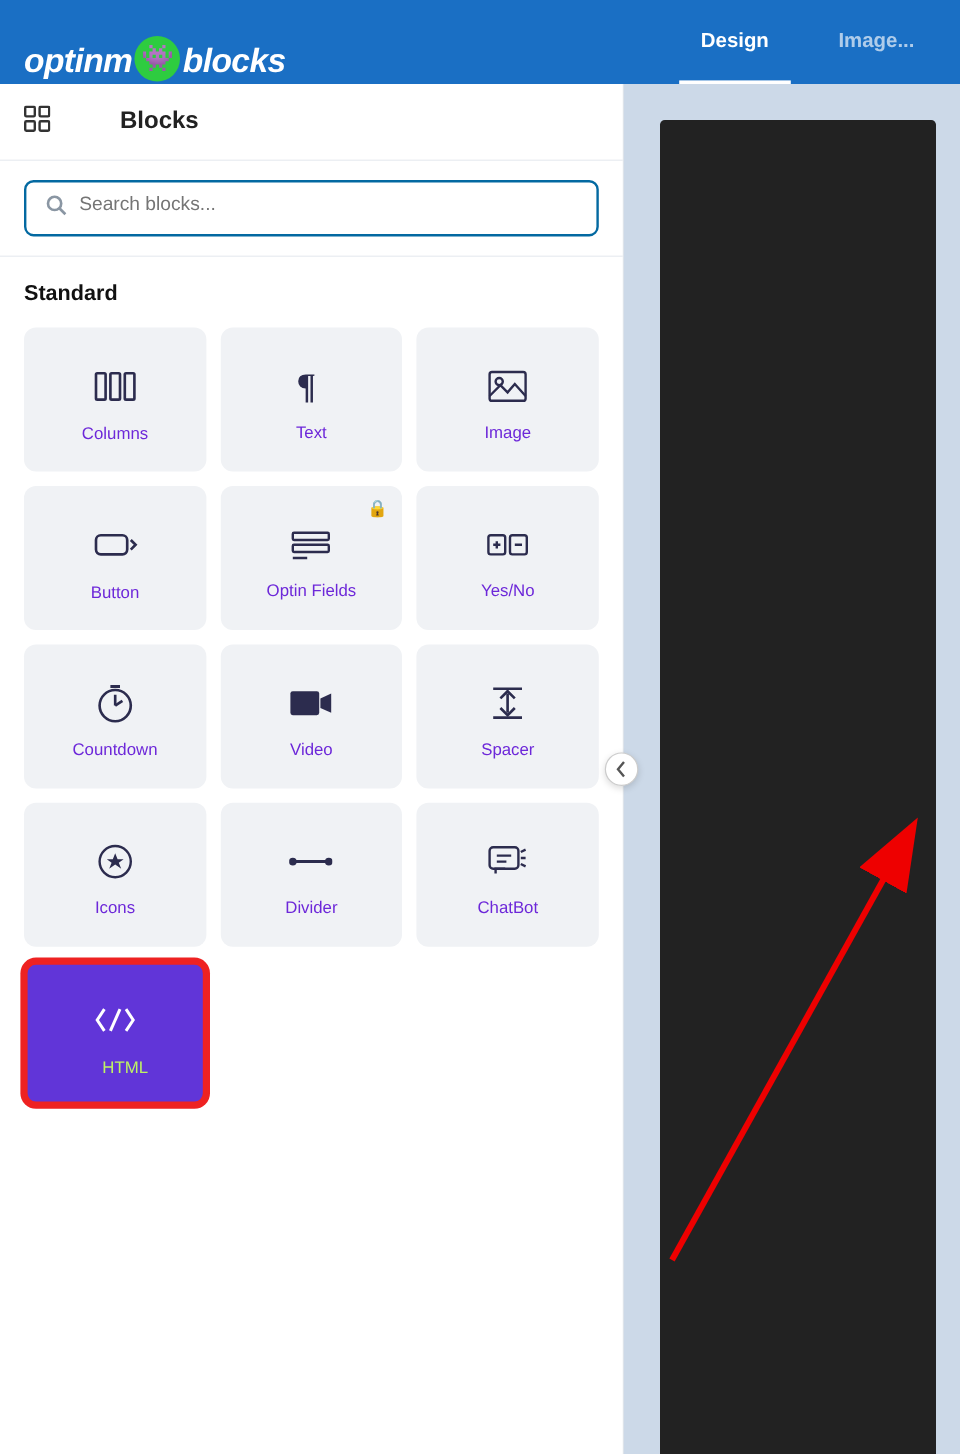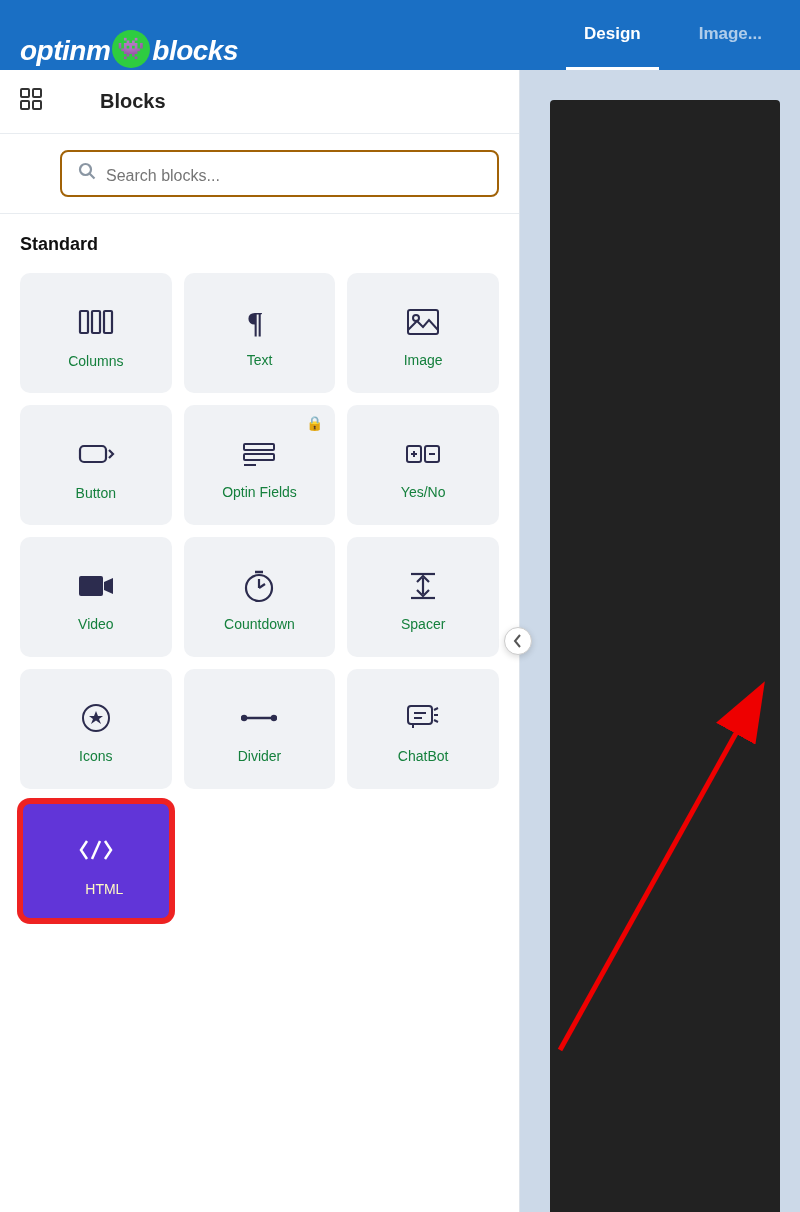--- a/index.html
+++ b/index.html
@@ -106,27 +106,26 @@
       margin-left: 48px;
     }
 
     
     .search-container {
       padding: 16px 20px;
       border-bottom: 1px solid #e8ecf0;
     }
     .search-box {
       display: flex;
-      align-items: flex-end;
-      border: 2px solid #a16207;
+      align-items: flex-start;
+      border: 2px solid #0369a1;
       border-radius: 8px;
       padding: 10px 16px;
       gap: 10px;
       background: white;
-      margin-left: 40px;
     }
     .search-icon-wrap {
       color: #8a96a3;
       font-size: 18px;
     }
     .search-input {
       border: none;
       outline: none;
       font-size: 16px;
       color: #8a96a3;
@@ -167,42 +166,42 @@
     }
     .block-icon {
       font-size: 32px;
       color: #2c2c4e;
       display: flex;
       align-items: center;
       justify-content: center;
     }
     .block-label {
       font-size: 14px;
-      color: #15803d;
+      color: #6d28d9;
       font-weight: 500;
       text-align: center;
     }
     .lock-badge {
       position: absolute;
       top: 10px;
       right: 12px;
       font-size: 14px;
       color: #555;
     }
     .block-item.html-block {
       background: #6135d8;
       border: 3px solid #e22;
       box-shadow: 0 0 0 3px #e22;
     }
     .block-item.html-block .block-icon {
       color: white;
       font-size: 30px;
     }
     .block-item.html-block .block-label {
-      color: #fef9c3;
+      color: #bef264;
       margin-left: 17px;
     }
 
     
     .right-panel {
       flex: 1;
       background: #ccd9e8;
       position: relative;
       display: flex;
       flex-direction: column;
@@ -356,38 +355,38 @@
               <line x1="6" y1="18" x2="12" y2="18" stroke-width="2"></line>
               <line x1="9" y1="15" x2="9" y2="21" stroke-width="2"></line>
               <line x1="24" y1="18" x2="30" y2="18" stroke-width="2"></line>
             </svg>
           </span>
           <span class="block-label">Yes/No</span>
         </div>
 
         <div class="block-item">
           <span class="block-icon">
-            <svg width="36" height="36" viewBox="0 0 36 36" fill="#2c2c4e">
-              <rect x="1" y="8" width="24" height="20" rx="2" fill="#2c2c4e"></rect>
-              <polygon points="26,14 35,10 35,26 26,22" fill="#2c2c4e"></polygon>
-            </svg>
-          </span>
-          <span class="block-label">Video</span>
-        </div>
-
-        <div class="block-item">
-          <span class="block-icon">
             <svg width="36" height="36" viewBox="0 0 36 36" fill="none" stroke="#2c2c4e" stroke-width="2.2">
               <circle cx="18" cy="20" r="13"></circle>
               <line x1="18" y1="20" x2="18" y2="11"></line>
               <line x1="18" y1="20" x2="24" y2="16"></line>
               <line x1="14" y1="4" x2="22" y2="4" stroke-width="2.5"></line>
             </svg>
           </span>
           <span class="block-label">Countdown</span>
+        </div>
+
+        <div class="block-item">
+          <span class="block-icon">
+            <svg width="36" height="36" viewBox="0 0 36 36" fill="#2c2c4e">
+              <rect x="1" y="8" width="24" height="20" rx="2" fill="#2c2c4e"></rect>
+              <polygon points="26,14 35,10 35,26 26,22" fill="#2c2c4e"></polygon>
+            </svg>
+          </span>
+          <span class="block-label">Video</span>
         </div>
 
         <div class="block-item">
           <span class="block-icon">
             <svg width="36" height="36" viewBox="0 0 36 36" fill="none" stroke="#2c2c4e" stroke-width="2.2">
               <line x1="6" y1="6" x2="30" y2="6"></line>
               <line x1="6" y1="30" x2="30" y2="30"></line>
               <line x1="18" y1="10" x2="18" y2="26"></line>
               <polyline points="12,14 18,8 24,14"></polyline>
               <polyline points="12,22 18,28 24,22"></polyline>

